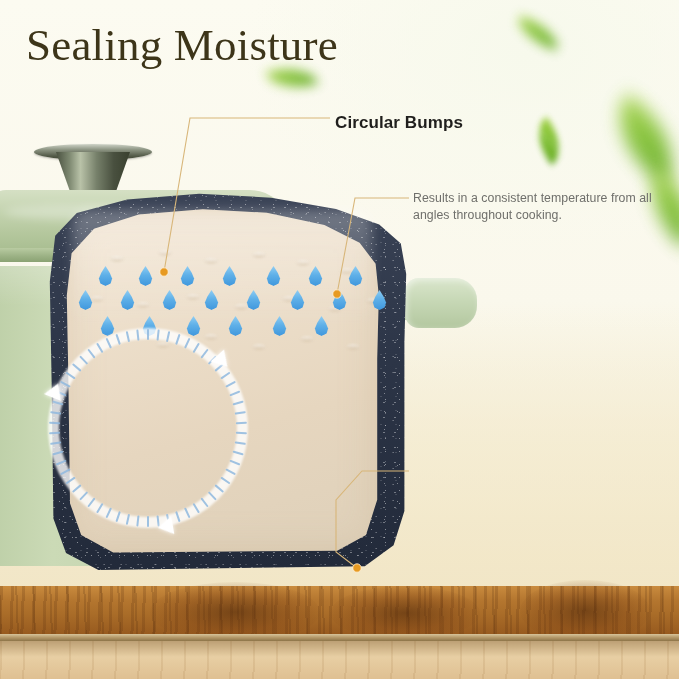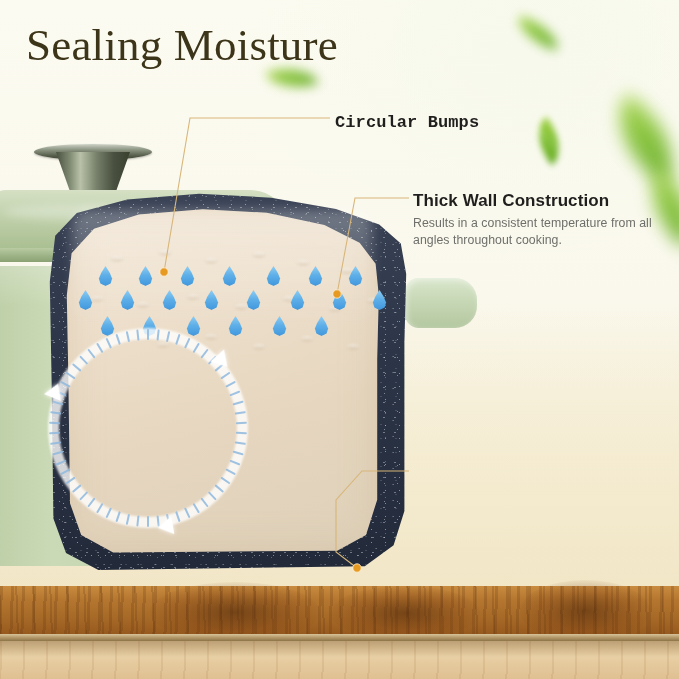--- a/index.html
+++ b/index.html
@@ -80,21 +80,21 @@
     line-height: 1.25;
     letter-spacing: .1px;
   }
   .callout p {
     margin: 0;
     font-size: 12.3px;
     line-height: 1.35;
     color: #6f6f6b;
     letter-spacing: .05px;
   }
-  #callout-bumps { left: 335px; top: 112px; width: 290px; font-family: Liberation Mono, monospace; }
+  #callout-bumps { left: 335px; top: 112px; width: 290px; }
   #callout-wall  { left: 413px; top: 190px; width: 245px; }
   #callout-enamel{ left: 413px; top: 444px; width: 250px; }
   #callout-enamel p { color: #7a7364; }
 
   
   .leader { position: absolute; overflow: visible; }
   .leader path { fill: none; stroke: #d8b679; stroke-width: 1.1; }
   .leader circle { fill: #e79a22; stroke: #fff1d8; stroke-width: .8; }
 
   
@@ -494,21 +494,20 @@
   <svg class="leader" style="left:0; top:0;" width="679" height="679" viewBox="0 0 679 679">
     <path d="M409 471 L362 471 L336 500 L336 552 L357 568"></path>
     <circle cx="357" cy="568" r="4.2"></circle>
   </svg>
 
   <div class="callout" id="callout-bumps">
     <h3>Circular Bumps</h3>
   </div>
 
   <div class="callout" id="callout-wall">
-    <h3>Thick Wall Construction</h3>
     <p>Results in a consistent temperature from all angles throughout cooking.</p>
   </div>
 
   <div class="callout" id="callout-enamel">
   </div>
 
   <div class="counter">
     <div class="counter-knot" style="left:150px; top:-4px; width:170px; height:60px;"></div>
     <div class="counter-knot" style="left:330px; top:0px; width:150px; height:54px;"></div>
     <div class="counter-knot" style="left:520px; top:-6px; width:130px; height:62px;"></div>

